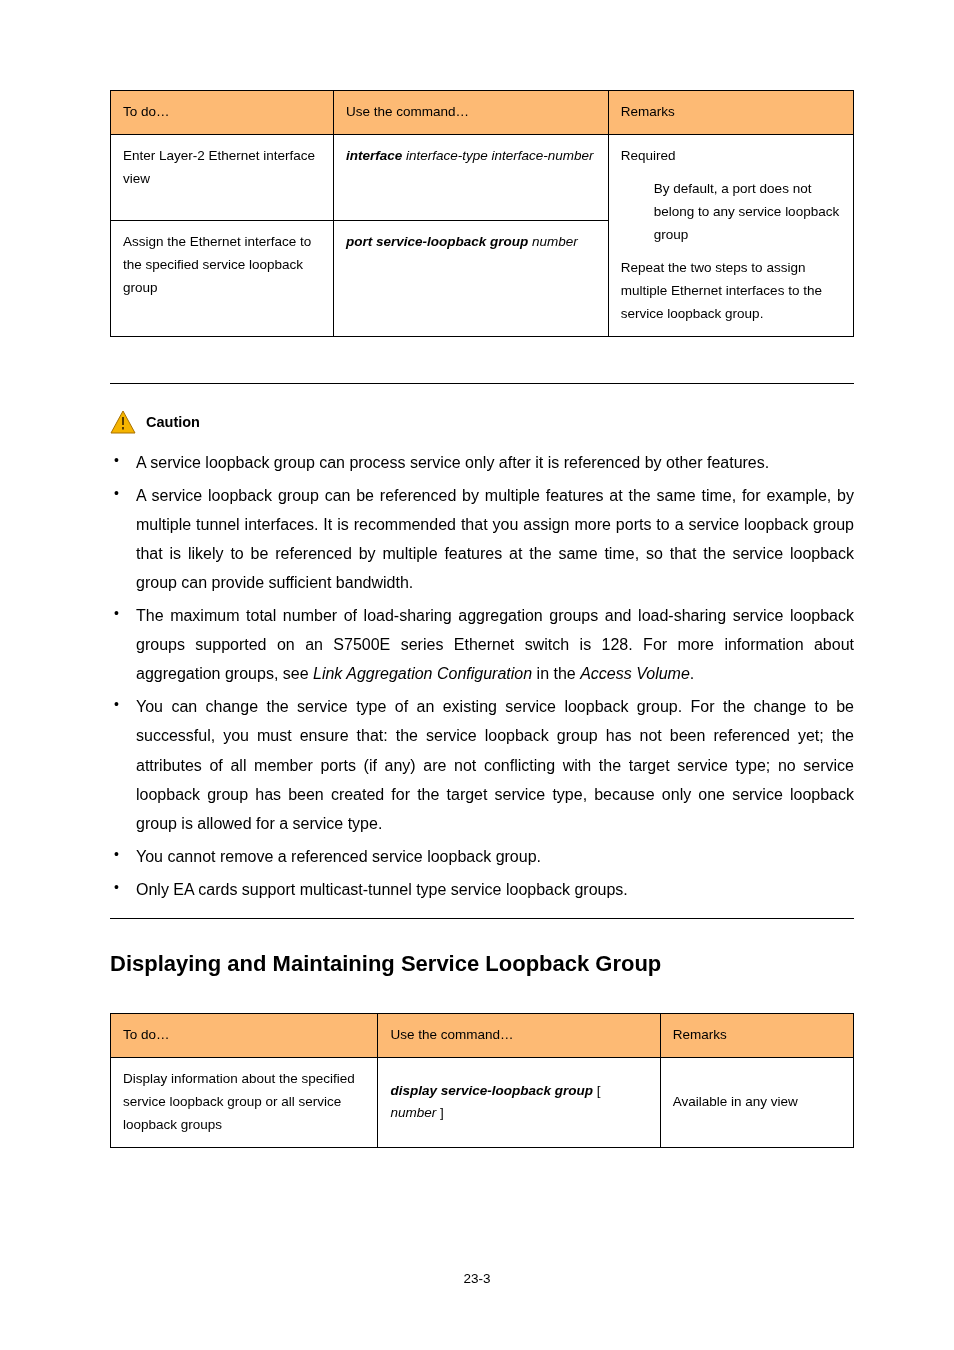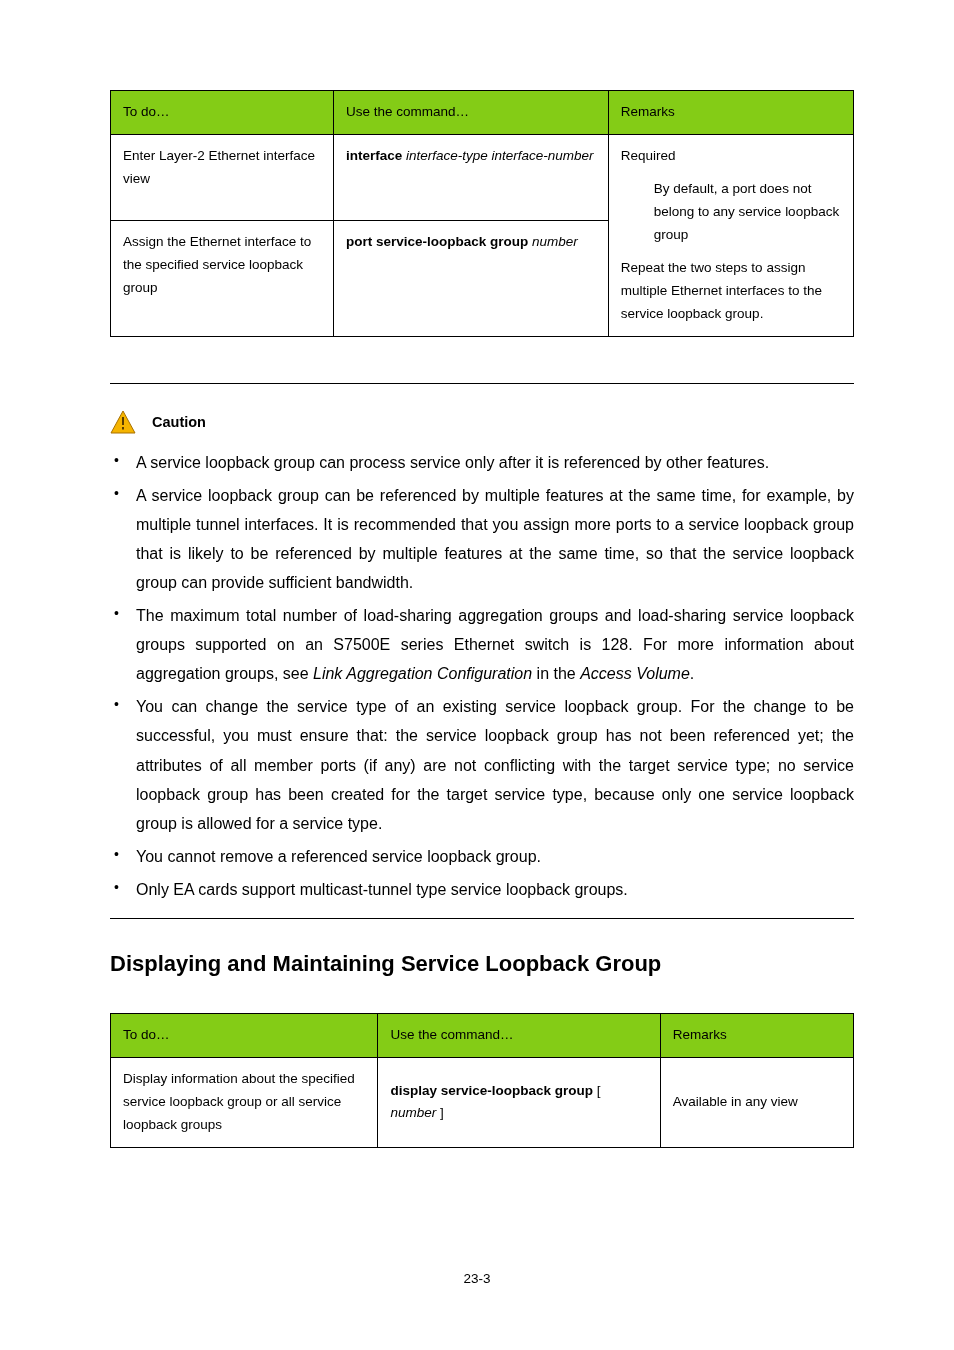--- a/index.html
+++ b/index.html
@@ -1,46 +1,46 @@
 <!DOCTYPE html>
 <html><head>
 <meta charset="utf-8">
 <style>
   * { box-sizing: border-box; margin: 0; padding: 0; }
   html, body { width: 954px; height: 1350px; background: #fff; font-family: Arial, sans-serif; color: #000; }
   .page { width: 954px; height: 1350px; padding: 90px 100px 40px 110px; position: relative; }
 
   table { width: 100%; border-collapse: collapse; font-size: 13.5px; line-height: 1.7; }
   th, td { border: 1px solid #000; padding: 10px 12px; text-align: left; vertical-align: top; font-weight: normal; }
-  th { background: #84cc16; }
+  th { background: #fdba74; }
   .table1 th:nth-child(1){ width: 30%; }
   .table1 th:nth-child(2){ width: 37%; }
   .table1 th:nth-child(3){ width: 33%; }
 
   .callout { margin-top: 48px; }
-  .callout-head { display: flex; align-items: center; gap: 16px; margin-bottom: 14px; }
+  .callout-head { display: flex; align-items: center; gap: 10px; margin-bottom: 14px; }
   .callout-head b { font-size: 14.5px; }
   .tri { width: 26px; height: 24px; }
 
   ul.bullets { list-style: none; padding-left: 26px; font-size: 16px; line-height: 1.82; }
   ul.bullets li { position: relative; margin-bottom: 4px; text-align: justify; }
   ul.bullets li::before { content: "•"; position: absolute; left: -22px; top: 0; font-size: 14px; }
   .italic { font-style: italic; text-align: right; }
 
   h2.sect { font-size: 22px; font-weight: bold; margin-top: 32px; margin-bottom: 36px; }
 
   .table2 th:nth-child(1){ width: 36%; }
   .table2 th:nth-child(2){ width: 38%; }
   .table2 th:nth-child(3){ width: 26%; }
   .table2 .middle td { vertical-align: middle; }
 
   .hr-top { border: none; border-top: 1.5px solid #000; margin-top: 46px; margin-bottom: 2px; }
   .hr-btm { border: none; border-top: 1.5px solid #000; margin-top: 14px; }
 
-  .bold { font-weight: bold; }
+  .bold { font-weight: bold; font-style: italic; }
   .pagenum { position: absolute; bottom: 64px; left: 0; width: 954px; text-align: center; font-size: 13.5px; }
 </style>
 </head>
 <body>
 
 <div class="page">
 
   <table class="table1">
     <thead>
       <tr>

